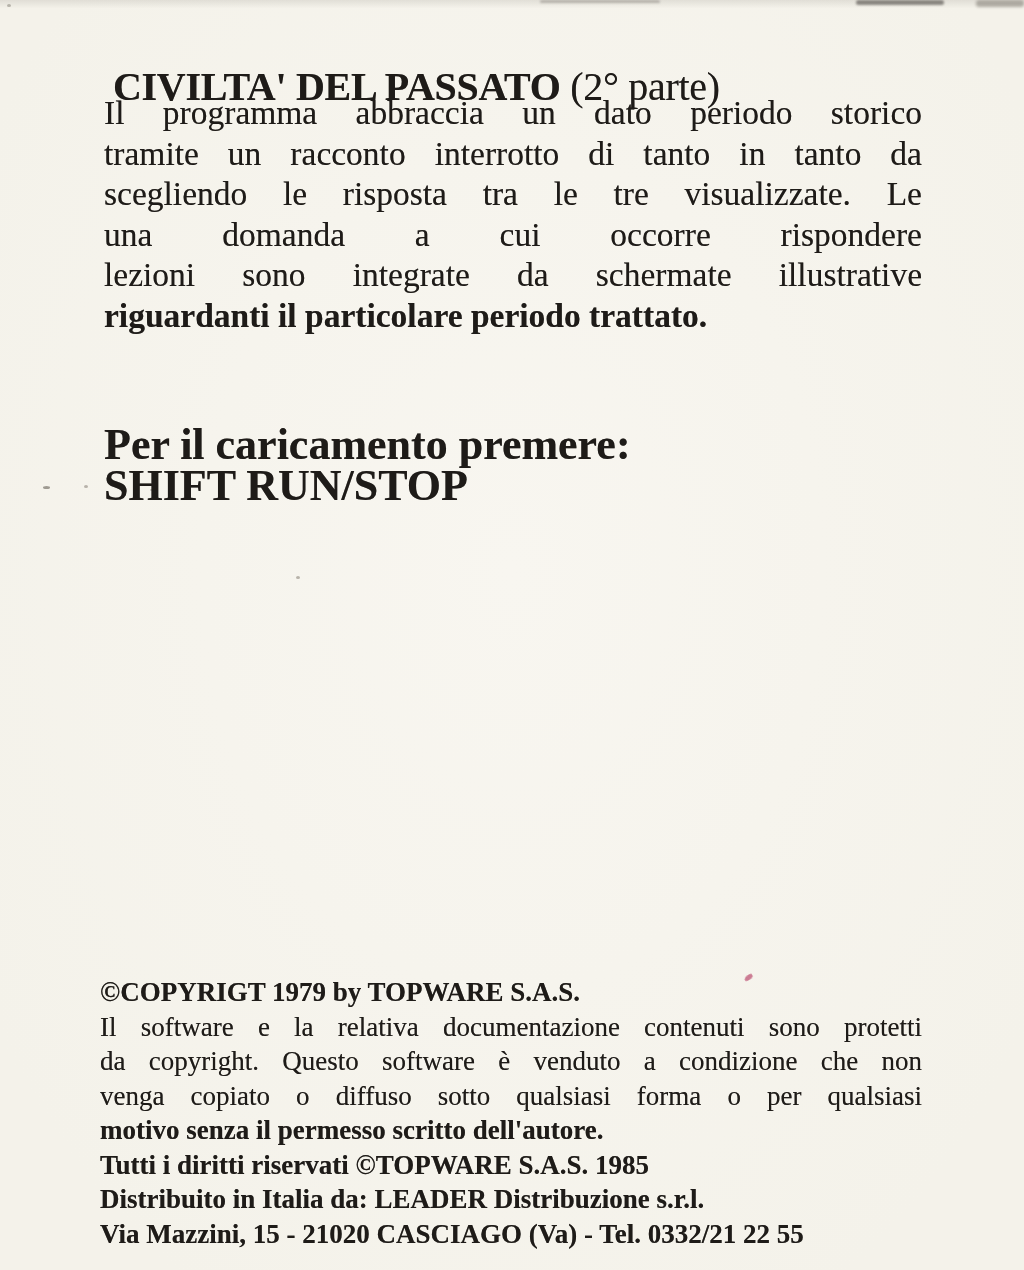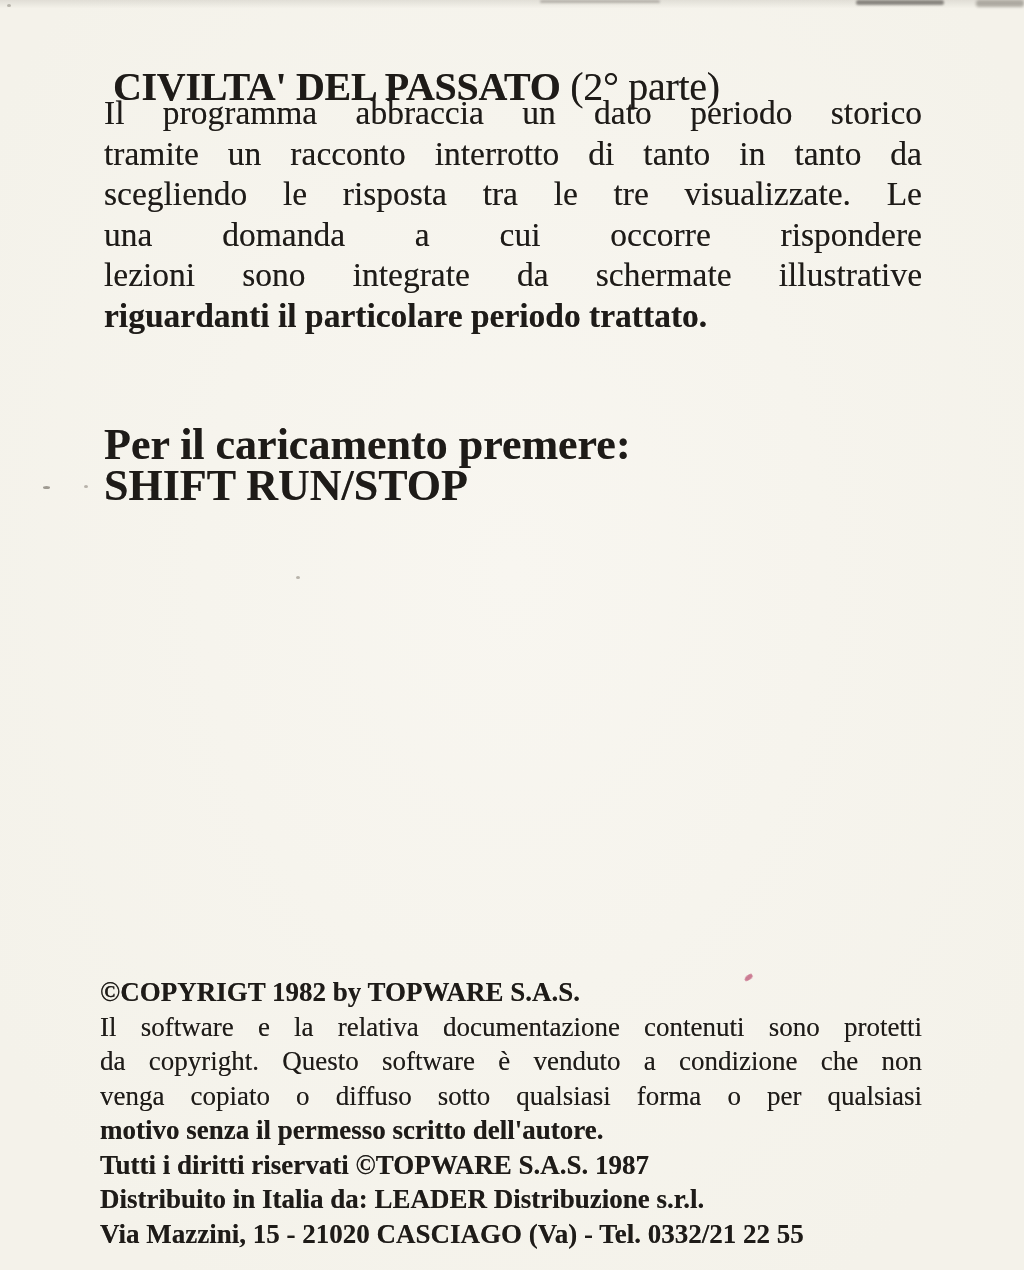--- a/index.html
+++ b/index.html
@@ -120,23 +120,23 @@
     <div class="just">lezioni sono integrate da schermate illustrative</div>
     <div class="left">riguardanti il particolare periodo trattato.</div>
   </div>
 
   <div class="loading-block ink">
     <div class="left">Per il caricamento premere:</div>
     <div class="left">SHIFT RUN/STOP</div>
   </div>
 
   <div class="copyright-block ink">
-    <div class="left">©COPYRIGT 1982 by TOPWARE S.A.S.</div>
+    <div class="left">©COPYRIGT 1979 by TOPWARE S.A.S.</div>
     <div class="just">Il software e la relativa documentazione contenuti sono protetti</div>
     <div class="just">da copyright. Questo software è venduto a condizione che non</div>
     <div class="just">venga copiato o diffuso sotto qualsiasi forma o per qualsiasi</div>
     <div class="left">motivo senza il permesso scritto dell'autore.</div>
-    <div class="left">Tutti i diritti riservati ©TOPWARE S.A.S. 1987</div>
+    <div class="left">Tutti i diritti riservati ©TOPWARE S.A.S. 1985</div>
     <div class="left">Distribuito in Italia da: LEADER Distribuzione s.r.l.</div>
     <div class="left">Via Mazzini, 15 - 21020 CASCIAGO (Va) - Tel. 0332/21 22 55</div>
   </div>
 
 </div>
 
 </body></html>

